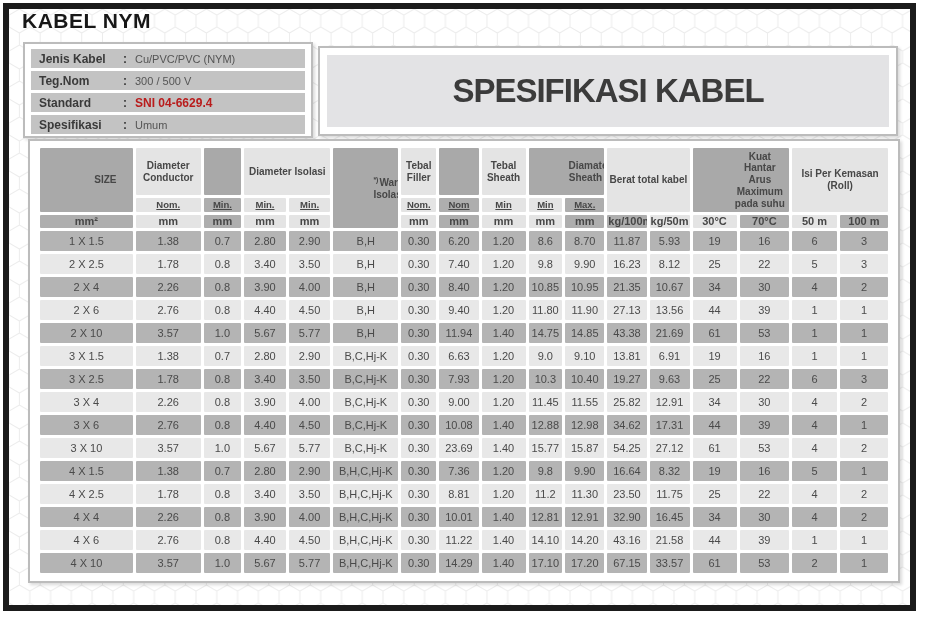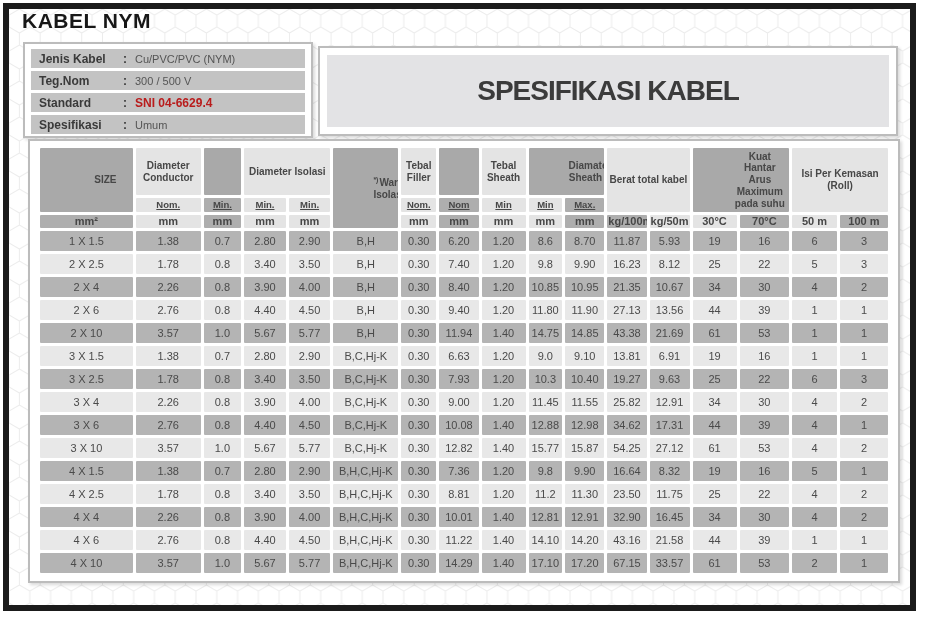--- a/index.html
+++ b/index.html
@@ -34,21 +34,21 @@
   .info-colon{font-size:12px;font-weight:bold;color:#3a3a3a;width:12px;flex:none;}
   .info-value{font-size:11px;color:#555555;}
   .info-value.bold{font-size:12px;font-weight:bold;color:#b91c1c;}
 
   .banner{left:309px;top:37px;width:580px;height:90px;padding:7px;}
   .banner-inner{
     width:100%;height:100%;background:#e3e3e5;
     display:flex;align-items:center;justify-content:center;box-sizing:border-box;
   }
   .banner-title{
-    font-size:28px;font-weight:800;color:#3b3b3b;letter-spacing:-1px;
+    font-size:33px;font-weight:800;color:#3b3b3b;letter-spacing:-1px;
   }
 
   .table-panel{left:19px;top:130px;width:872px;height:444px;padding:4px 7px;}
   table.spec{
     border-collapse:separate;border-spacing:3px;table-layout:fixed;
     width:100%;
   }
   th,td{
     text-align:center;vertical-align:middle;overflow:hidden;
     border-radius:1px;padding:0 1px;box-sizing:border-box;
@@ -355,21 +355,21 @@
               <td>1</td>
             </tr>
             <tr class="rl">
               <td>3 X 10</td>
               <td>3.57</td>
               <td>1.0</td>
               <td>5.67</td>
               <td>5.77</td>
               <td>B,C,Hj-K</td>
               <td>0.30</td>
-              <td>12.82</td>
+              <td>23.69</td>
               <td>1.40</td>
               <td>15.77</td>
               <td>15.87</td>
               <td>54.25</td>
               <td>27.12</td>
               <td>61</td>
               <td>53</td>
               <td>4</td>
               <td>2</td>
             </tr>

